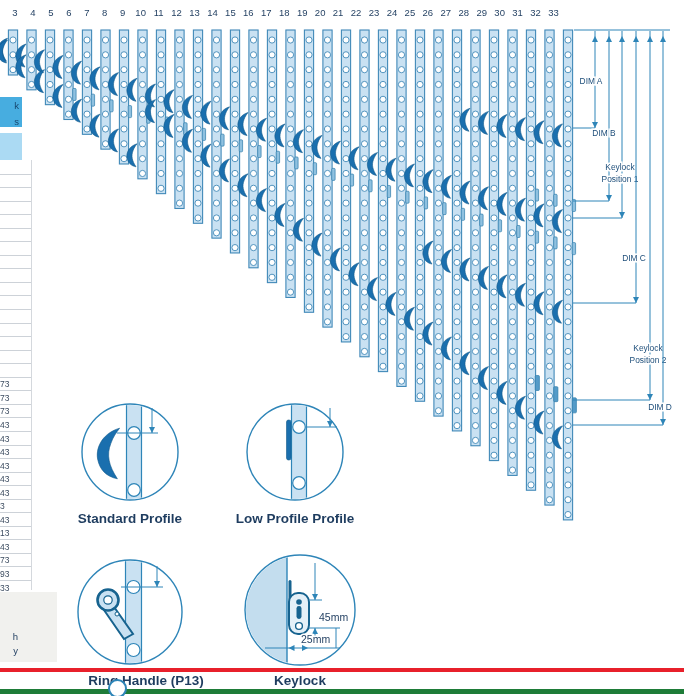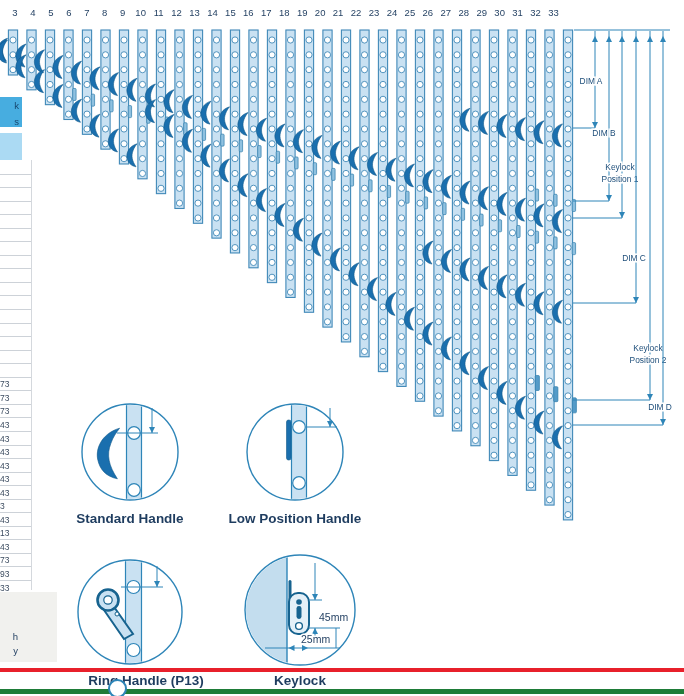--- a/index.html
+++ b/index.html
@@ -1492,21 +1492,21 @@
       <div class="srow" style="top: 420.05px;">
         <span class="frag">33</span>
       </div>
     </div>
   <div class="abs vline-col"></div>
   <div class="abs graybox">
     <div class="gfrag1">h</div>
     <div class="gfrag2">y</div>
   </div>
 
-  <div class="abs circ-label lbl-std">Standard Handle</div>
-  <div class="abs circ-label lbl-low">Low Position Handle</div>
+  <div class="abs circ-label lbl-std">Standard Profile</div>
+  <div class="abs circ-label lbl-low">Low Profile Profile</div>
   <div class="abs circ-label lbl-ring">Ring Handle (P13)</div>
   <div class="abs circ-label lbl-key">Keylock</div>
 
   <div class="abs redline"></div>
   <div class="abs greenline"></div>
   <div class="abs curl-dot"></div>
 </div>
 
 </body></html>

